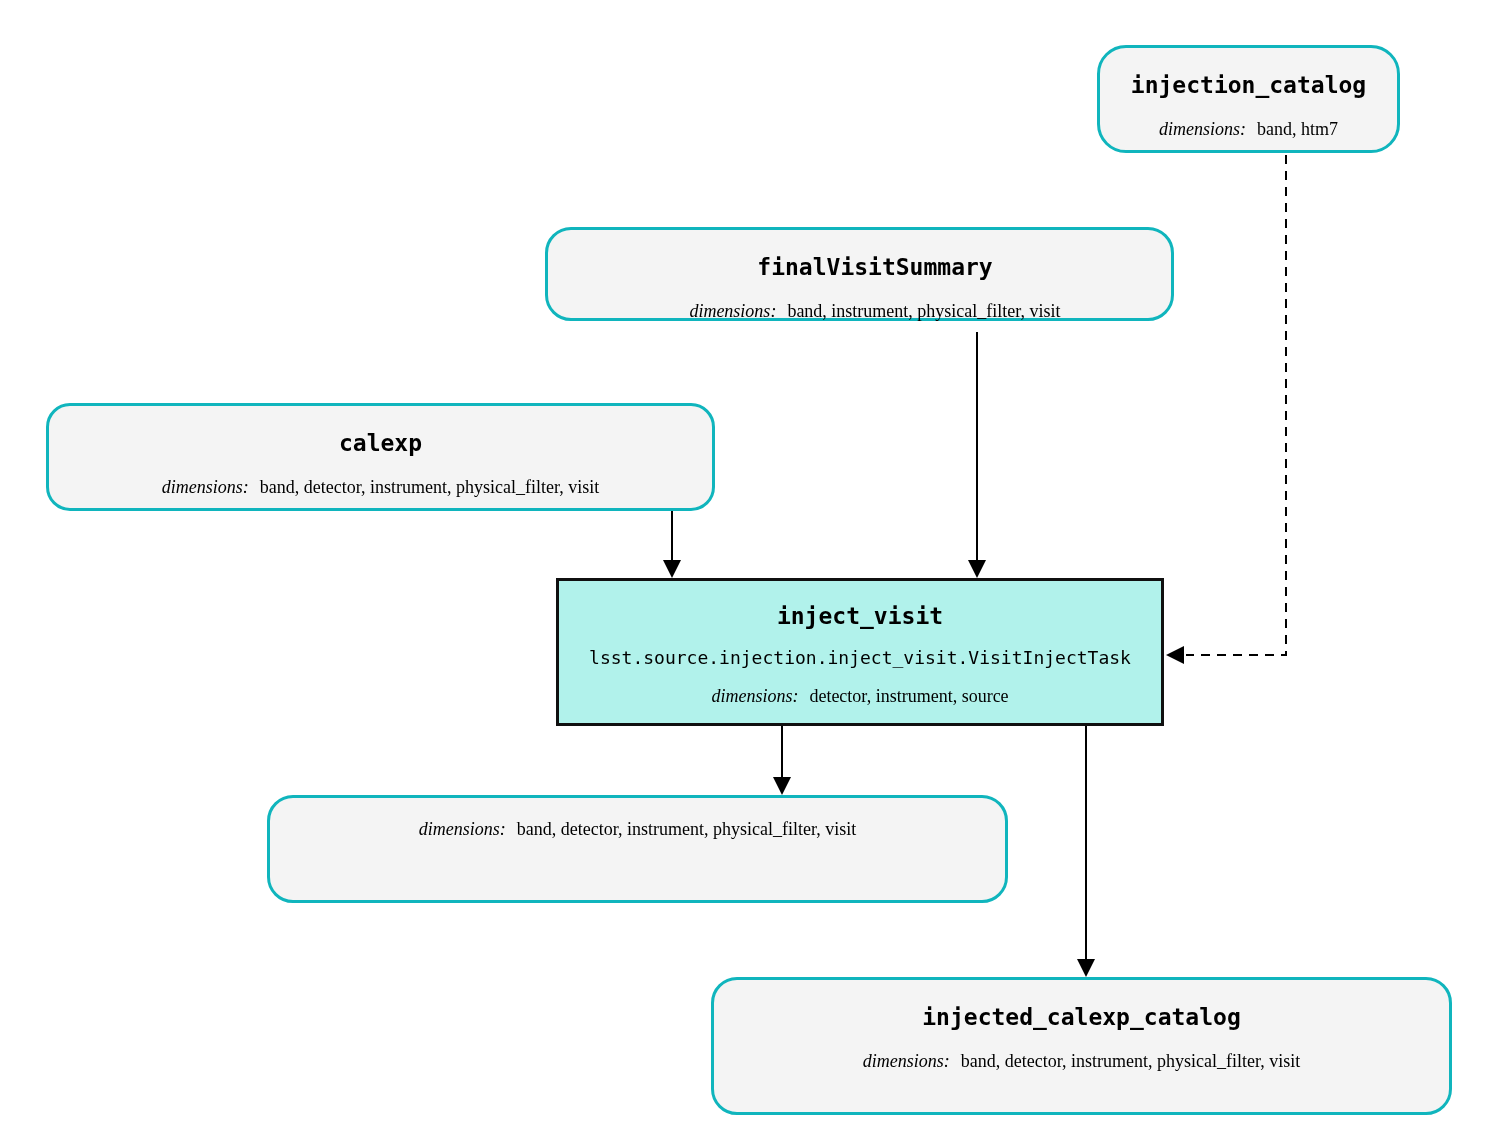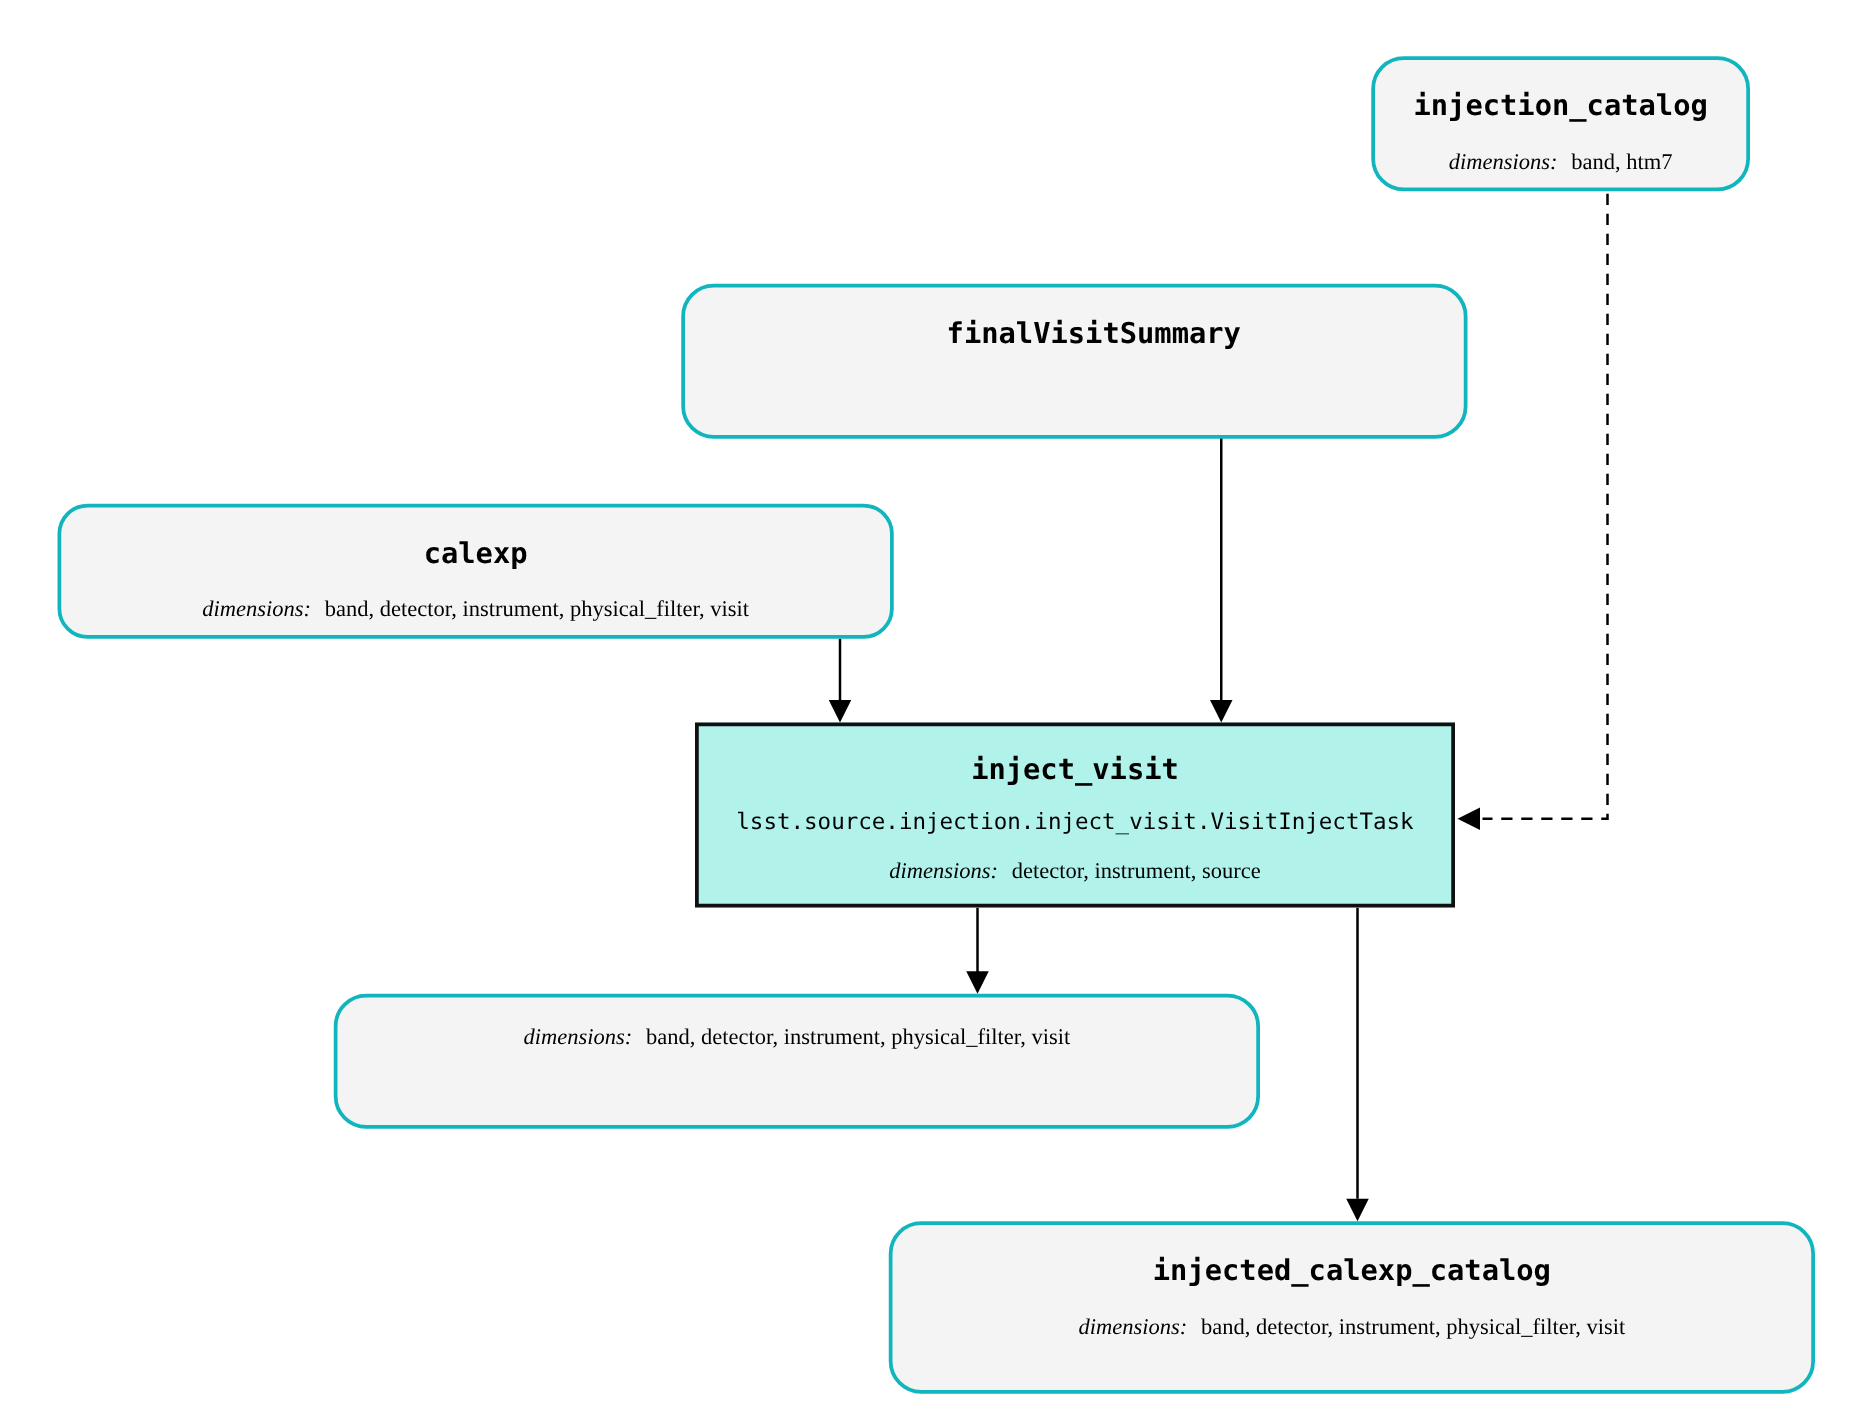--- a/index.html
+++ b/index.html
@@ -52,22 +52,22 @@
     line-height:22px;
     margin-top:18px;
     white-space:nowrap;
   }
   .task .node-line { margin-top:16px; }
   .dims-label {
     font-style:italic;
     margin-right:11px;
   }
   
-  #node-injection-catalog        { left:1097px; top:45px;  width:303px; height:108px; }
-  #node-finalVisitSummary        { left:545px;  top:227px; width:629px; height:124px;padding-left:31px; }
+  #node-injection-catalog        { left:1097px; top:45px;  width:303px; height:108px;border-radius:29px; }
+  #node-finalVisitSummary        { left:545px;  top:227px; width:629px; height:94px;padding-left:31px; }
   #node-calexp                   { left:46px;   top:403px; width:669px; height:108px;border-radius:24px; }
   #node-inject-visit             { left:556px;  top:578px; width:608px; height:148px; }
   #node-injected-calexp          { left:267px;  top:795px; width:741px; height:108px; }
   #node-injected-calexp-catalog  { left:711px;  top:977px; width:741px; height:138px; }
   .edge-line { stroke:#000000; stroke-width:2; fill:none; }
   .edge-line.dashed { stroke-dasharray:9,7; }
   .arrowhead { fill:#000000; stroke:none; }
 </style>
 </head>
 <body>
@@ -92,20 +92,21 @@
     <polygon class="arrowhead" points="1086,977 1077,959 1095,959"></polygon>
   </svg>
 
   <div id="node-injection-catalog" class="node dataset">
     <div class="node-title">injection_catalog</div>
     <div class="node-line"><span class="dims-label">dimensions:</span><span>band, htm7</span></div>
   </div>
 
   <div id="node-finalVisitSummary" class="node dataset">
     <div class="node-title">finalVisitSummary</div>
+    <div class="node-line"><span class="dims-label">dimensions:</span><span>band, instrument, physical_filter, visit</span></div>
   </div>
 
   <div id="node-calexp" class="node dataset">
     <div class="node-title">calexp</div>
     <div class="node-line"><span class="dims-label">dimensions:</span><span>band, detector, instrument, physical_filter, visit</span></div>
   </div>
 
   <div id="node-inject-visit" class="node task">
     <div class="node-title">inject_visit</div>
     <div class="task-class">lsst.source.injection.inject_visit.VisitInjectTask</div>

